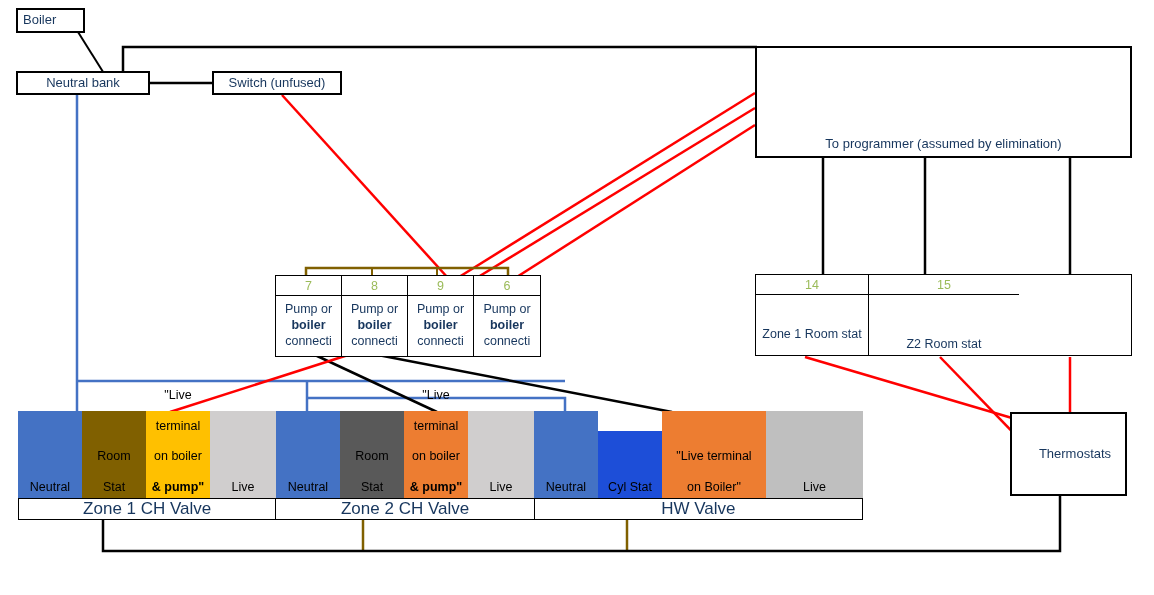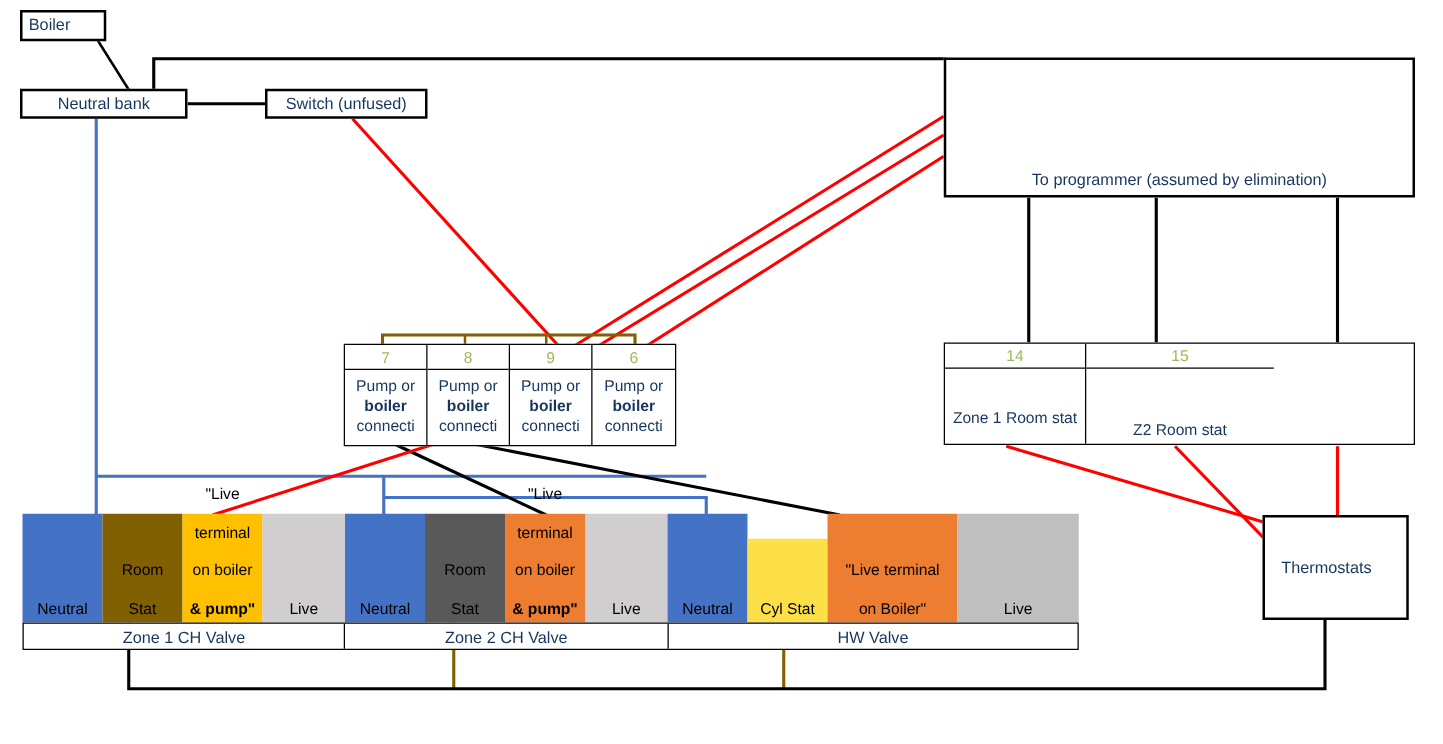--- a/index.html
+++ b/index.html
@@ -22,21 +22,21 @@
   .tbody.bot{align-items:flex-end;padding-bottom:2px;}
 
   .valvestrip{position:absolute;box-sizing:border-box;display:flex;}
   .vcell{box-sizing:border-box;display:flex;align-items:flex-end;justify-content:center;
          text-align:center;font-size:12.5px;color:#000;line-height:1.22;padding-bottom:3px;}
   .vcell span{display:block;width:100%;}
   .vcell b{font-weight:bold;}
 
   .labelrow{position:absolute;box-sizing:border-box;border:1px solid #000;background:#fff;display:flex;}
   .lcell{box-sizing:border-box;border-right:1px solid #000;display:flex;align-items:center;
-         justify-content:center;font-size:13px;color:#17365d;}
+         justify-content:center;font-size:17px;color:#17365d;}
   .lcell:last-child{border-right:none;}
 </style>
 </head>
 <body>
 
 <div id="stage">
 
   <svg id="wires" viewBox="0 0 1154 595">
 
     <line x1="78" y1="32" x2="105" y2="75" stroke="#000" stroke-width="2"></line>
@@ -96,21 +96,21 @@
   </div>
 
   <div class="box" style="left:212px;top:71px;width:130px;height:24px;">
     <span>Switch (unfused)</span>
   </div>
 
   <div class="box bottomtext" style="left:755px;top:46px;width:377px;height:112px;align-items:flex-end;">
     <span>To programmer (assumed by elimination)</span>
   </div>
 
-  <div class="box" style="left:1010px;top:412px;width:117px;height:84px;justify-content:flex-start;padding-left:13px;">
+  <div class="box" style="left:1010px;top:412px;width:117px;height:84px;justify-content:center;padding-left:13px;">
     <span>Thermostats</span>
   </div>
 
   <div class="tbl" style="left:275px;top:275px;width:266px;height:82px;">
     <div class="tcell" style="width:66px;">
       <div class="tnum">7</div>
       <div class="tbody">
         <span>
           <span>Pump or</span><br>
           <b>boiler</b><br>
@@ -184,21 +184,21 @@
     <div class="vcell" style="width:64px;background:#ED7D31;">
         <span><span>"Live</span><br><span>terminal</span><br><span>on boiler</span><br><b>&amp; pump"</b></span>
       </div>
     <div class="vcell" style="width:66px;background:#D0CECE;">
         <span>Live</span>
       </div>
 
     <div class="vcell" style="width:64px;background:#4472C4;">
         <span>Neutral</span>
       </div>
-    <div class="vcell" style="width:64px;background:#fde047;margin-top:20px;">
+    <div class="vcell" style="width:64px;background:#1d4ed8;margin-top:20px;">
         <span>Cyl Stat</span>
       </div>
     <div class="vcell" style="width:104px;background:#ED7D31;">
         <span><span>"Live terminal</span><br><span>on Boiler"</span></span>
       </div>
     <div class="vcell" style="width:97px;background:#BFBFBF;">
         <span>Live</span>
       </div>
   </div>
 

